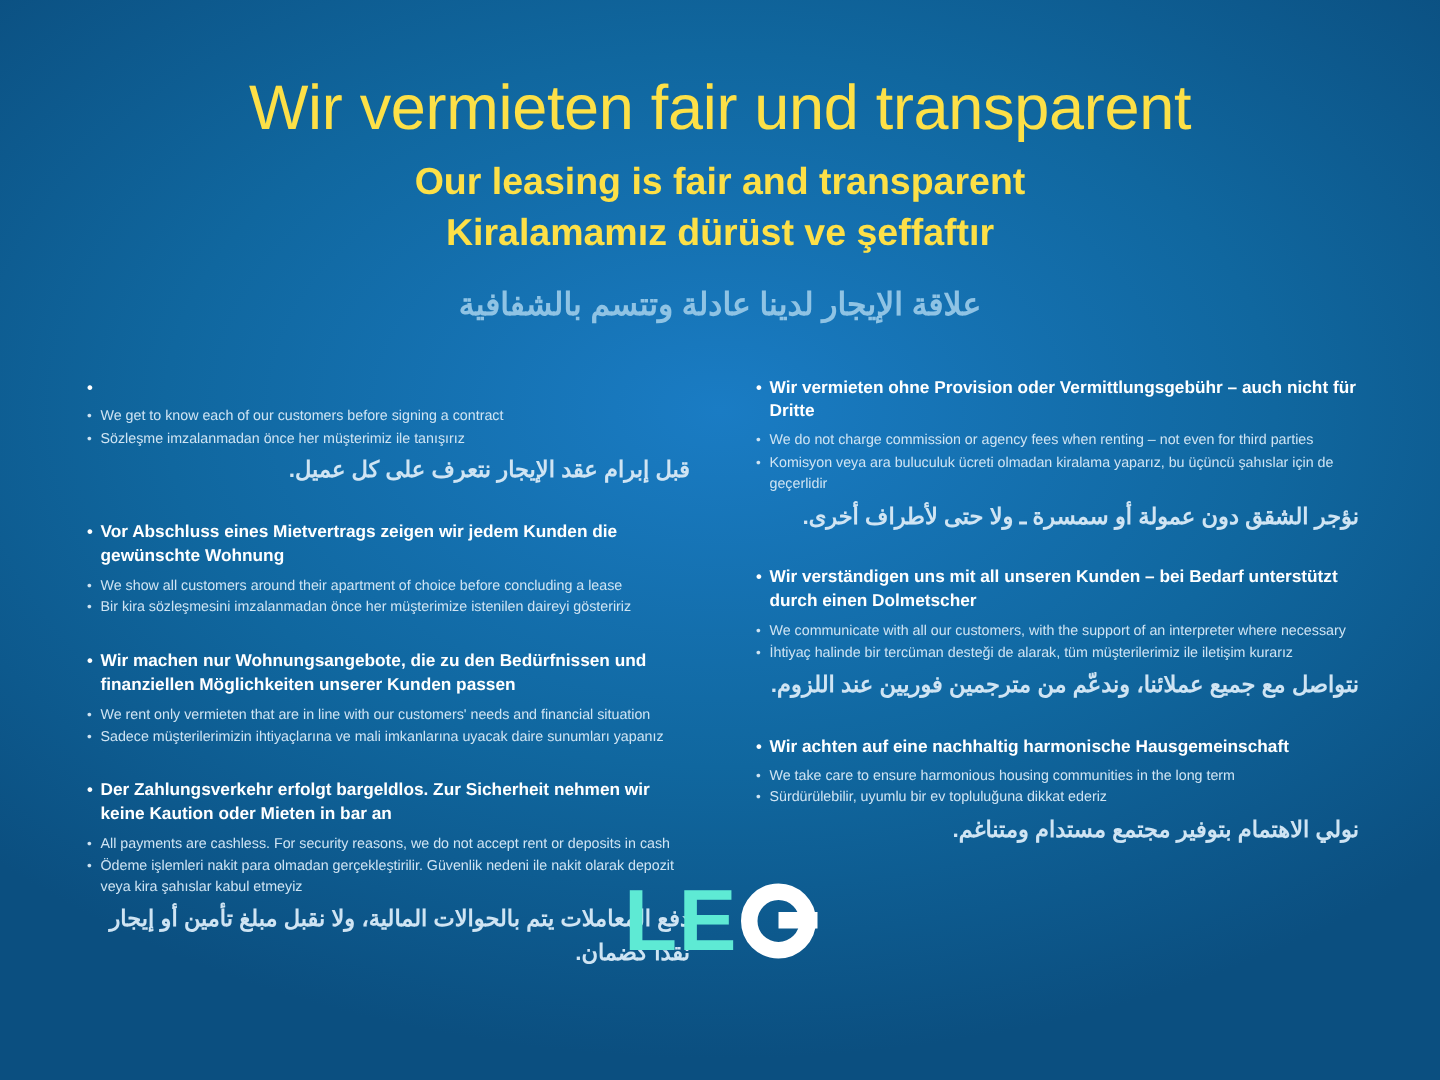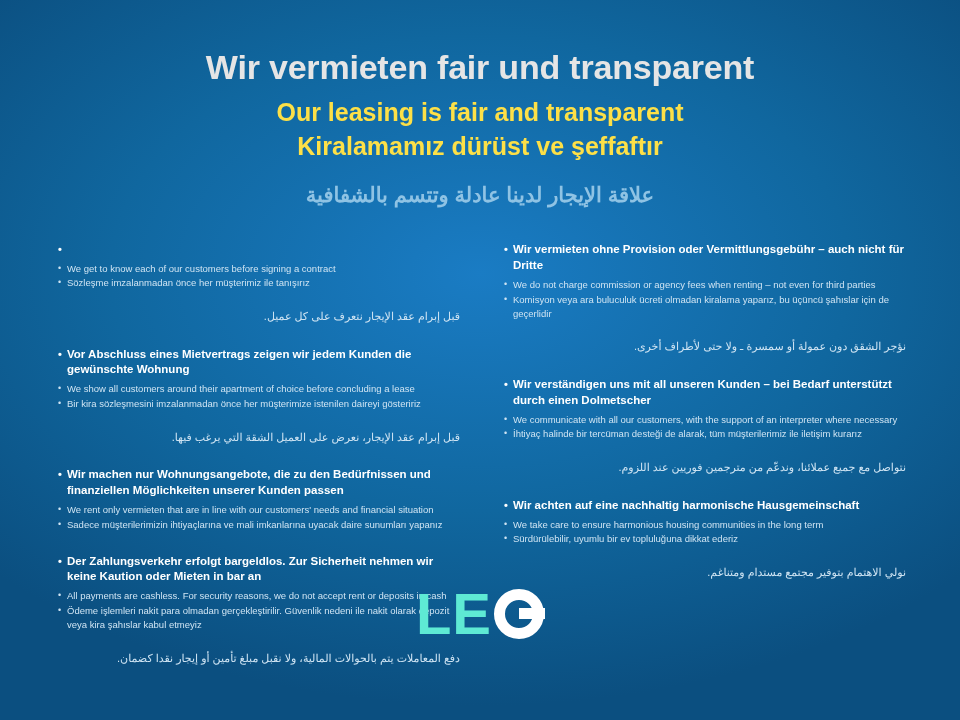--- a/index.html
+++ b/index.html
@@ -29,24 +29,24 @@
     width: 960px;
     height: 720px;
   }
 
   
   .headings {
     text-align: center;
     padding-top: 48px;
   }
   .title-de {
-    font-size: 34px;
-    font-weight: bold;
+    font-size: 42px;
+    font-weight: normal;
     letter-spacing: -0.2px;
-    color: #e5e5e5;
+    color: #fde047;
     line-height: 1.15;
     margin: 0 0 10px 0;
   }
   .title-en,
   .title-tr {
     font-size: 25px;
     font-weight: bold;
     color: #fde047;
     line-height: 1.2;
     margin: 0 0 4px 0;
@@ -107,24 +107,25 @@
     min-width: 9px;
     font-size: 9px;
     color: #cfe4f3;
   }
   .sub-text {
     flex: 1;
   }
   .ar-line {
     direction: rtl;
     text-align: right;
-    font-size: 11px;
+    font-size: 15px;
     line-height: 1.5;
     color: #cfe4f3;
-    margin-top: 18px;
+    margin-top: 4px;
+    font-weight: bold;
   }
 
   
   .logo-wrap {
     position: absolute;
     left: 0;
     right: 0;
     top: 585px;
     display: flex;
     justify-content: center;
@@ -211,21 +212,20 @@
         <ul class="sub-list">
           <li class="sub-item">
             <span class="bullet">•</span>
             <span class="sub-text">We show all customers around their apartment of choice before concluding a lease</span>
           </li>
           <li class="sub-item">
             <span class="bullet">•</span>
             <span class="sub-text">Bir kira sözleşmesini imzalanmadan önce her müşterimize istenilen daireyi gösteririz</span>
           </li>
         </ul>
-        <div class="ar-line">قبل إبرام عقد الإيجار، نعرض على العميل الشقة التي يرغب فيها.</div>
       </div>
 
       <div class="block">
         <div class="block-heading">
           <span class="bullet">•</span>
           <span>Wir machen nur Wohnungsangebote, die zu den Bedürfnissen und finanziellen Möglichkeiten unserer Kunden passen</span>
         </div>
         <ul class="sub-list">
           <li class="sub-item">
             <span class="bullet">•</span>

